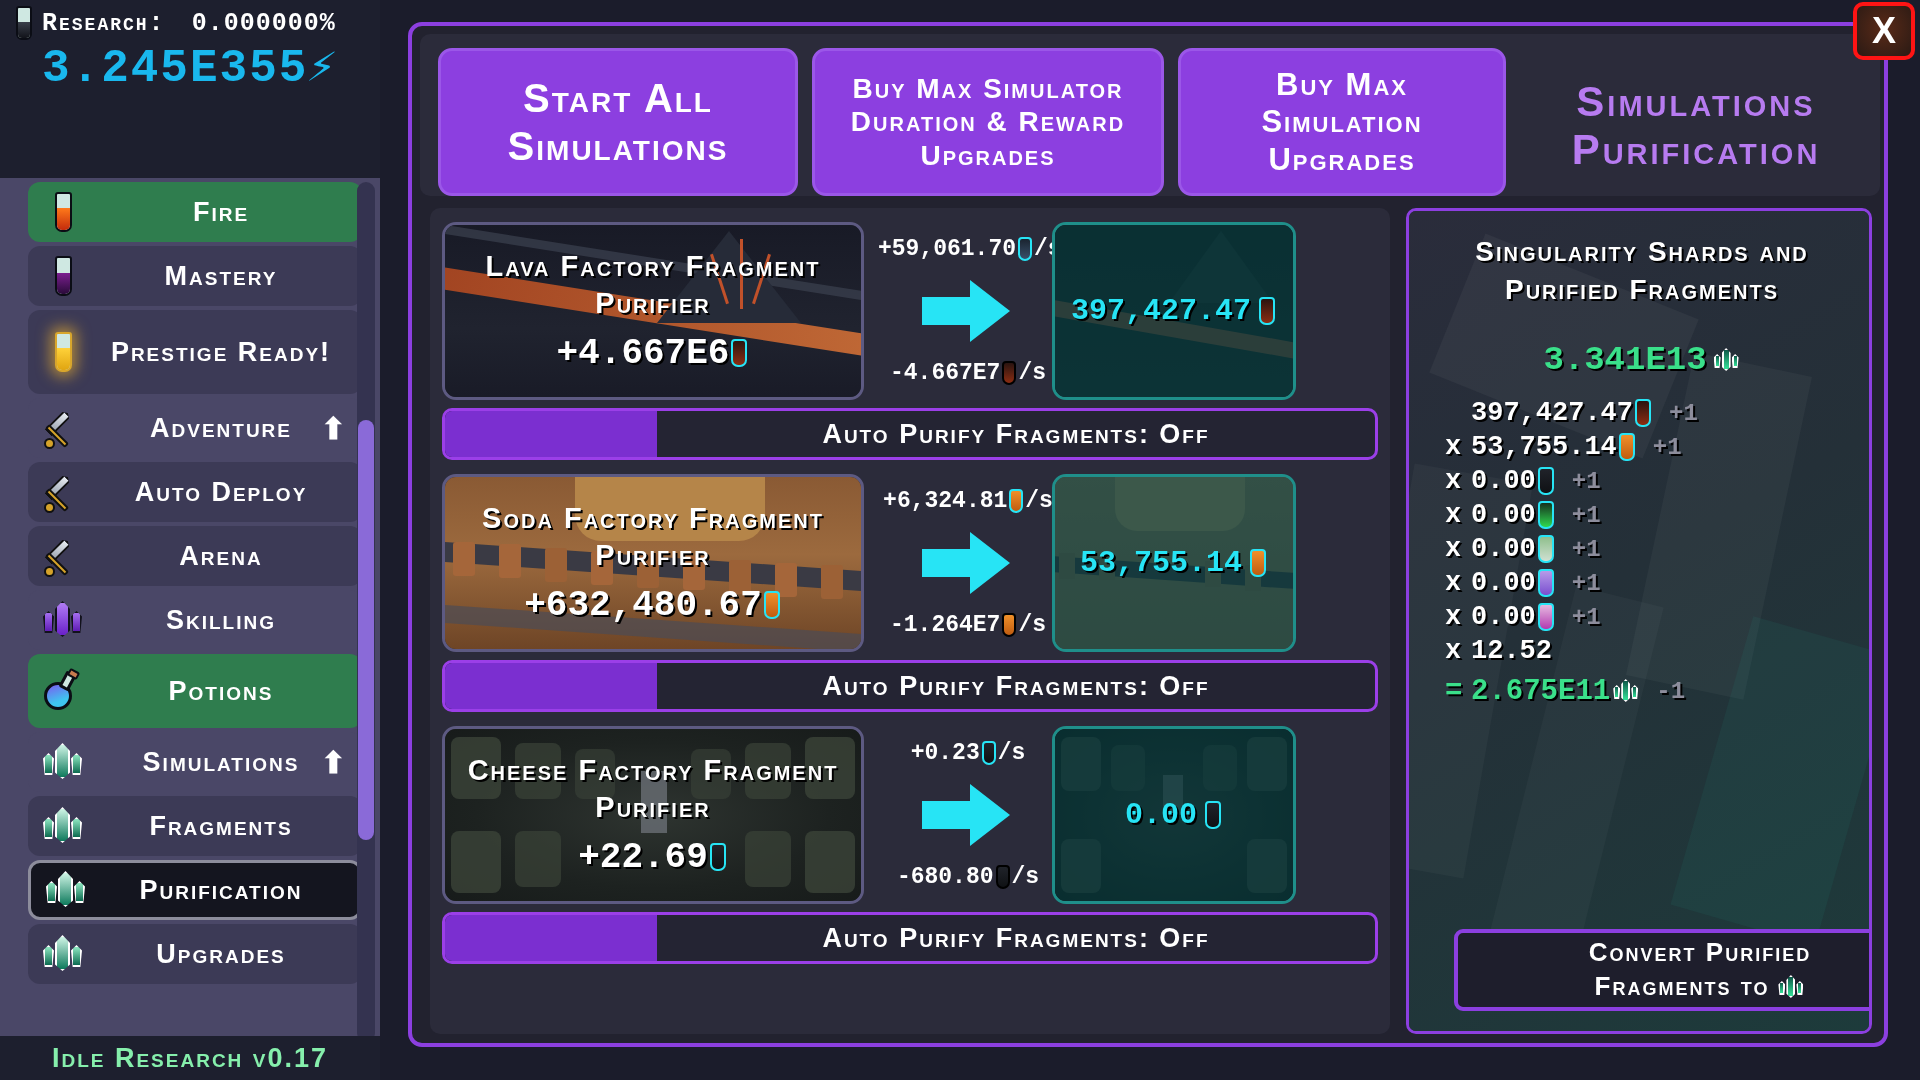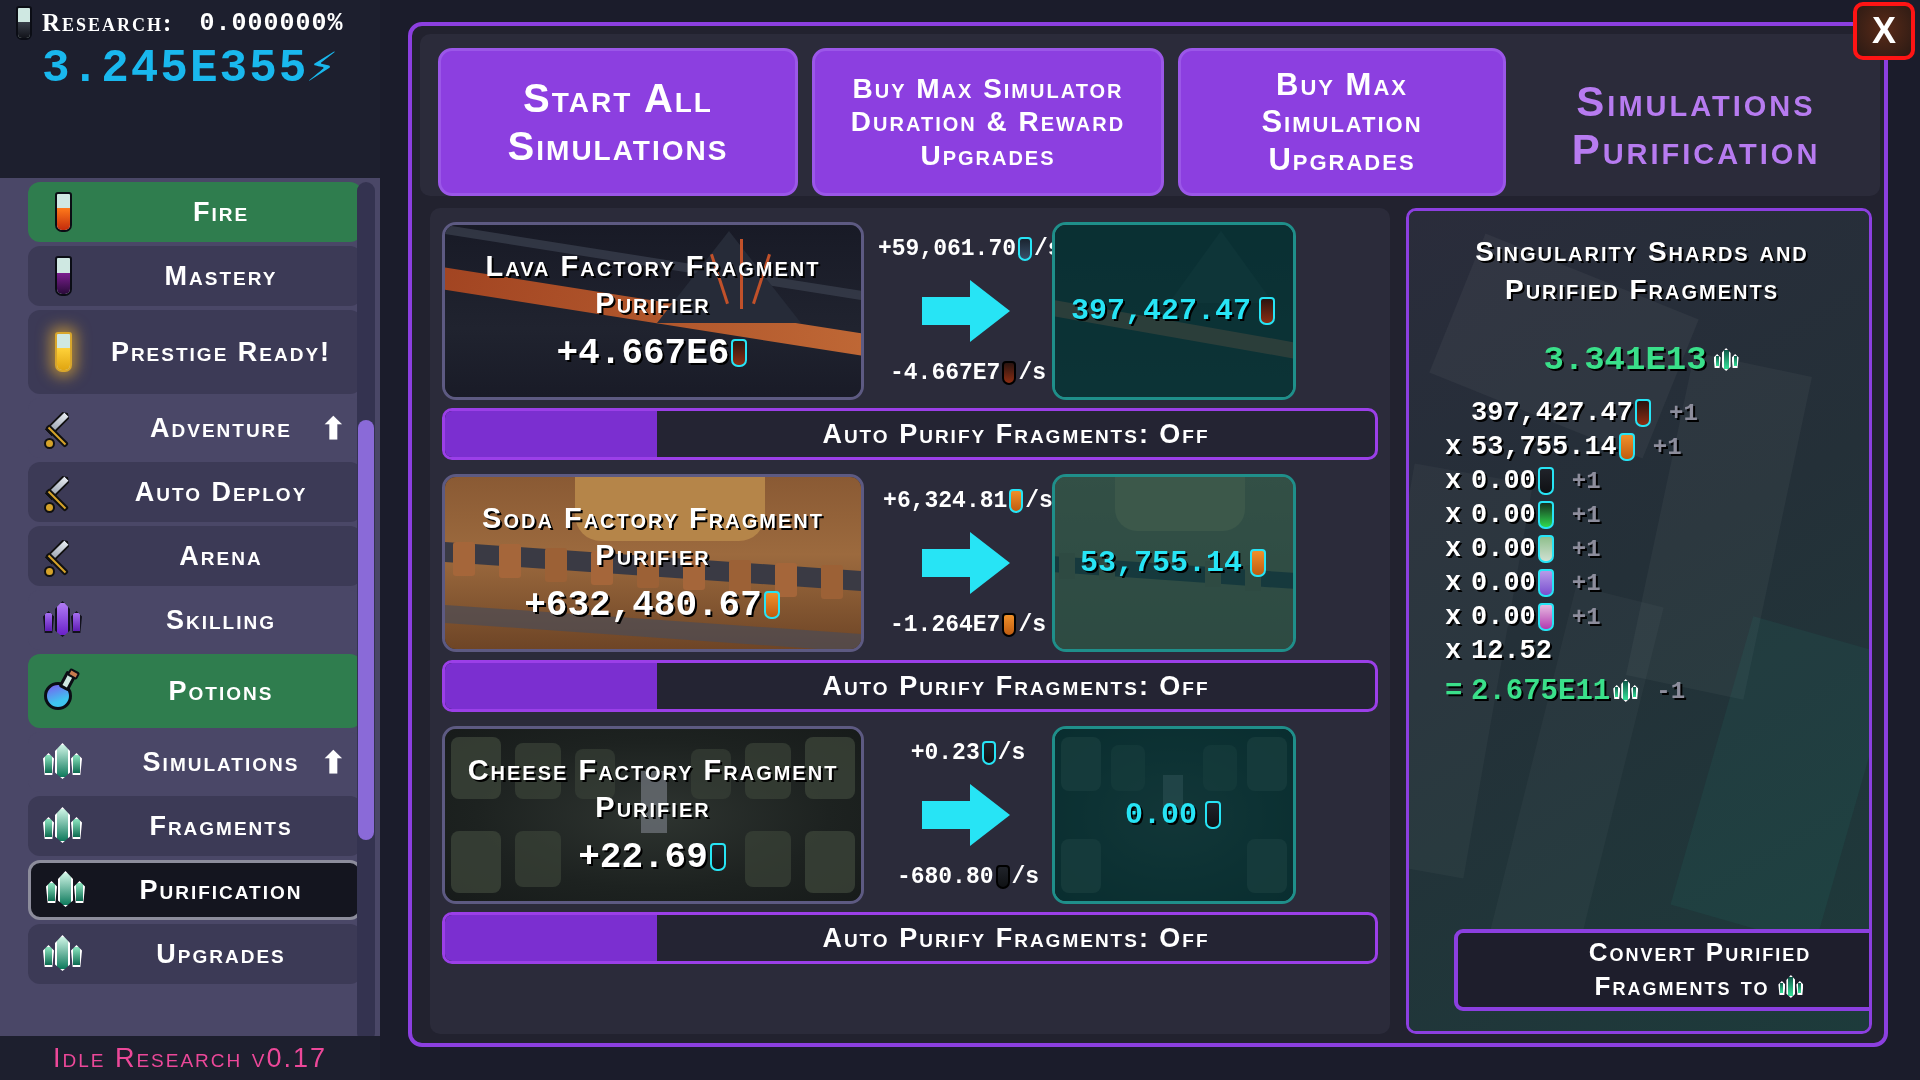--- a/index.html
+++ b/index.html
@@ -25,21 +25,21 @@
   }
   .tube {
     width: 16px; height: 34px; border-radius: 3px 3px 6px 6px;
     border: 2px solid #0b0d15; position: relative; overflow: hidden;
     background: #cfe8e2;
   }
   .tube i { position: absolute; left: 0; right: 0; bottom: 0; display: block; }
   #research-label {
     color: #ffffff; font-size: 25px; letter-spacing: 2px;
     font-variant: small-caps; font-weight: bold;
-    font-family: Liberation Serif, serif;
+    font-family: Liberation Mono, monospace;
   }
   #research-pct {
     color: #ffffff; font-size: 25px; letter-spacing: 1px; font-weight: bold;
     font-family: "Liberation Mono", monospace; margin-left: 16px;
   }
   #energy-main {
     position: absolute; left: 10px; top: 38px; width: 360px; text-align: center;
     color: #19b8ee; font-size: 46px; font-weight: bold; letter-spacing: 2px;
     font-family: "Liberation Mono", monospace;
   }
@@ -117,21 +117,21 @@
   #scrollbar-track {
     position: absolute; right: 5px; top: 182px; width: 18px; height: 860px;
     background: #343350; border-radius: 9px;
   }
   #scrollbar-thumb {
     position: absolute; left: 1px; top: 238px; width: 16px; height: 420px;
     background: #8a6ad8; border-radius: 8px;
   }
   #version {
     position: absolute; left: 0; bottom: 0; width: 380px; height: 44px;
-    background: #1d1f2e; color: #ec4899; font-size: 27px; font-weight: normal;
+    background: #1d1f2e; color: #86efac; font-size: 27px; font-weight: bold;
     font-variant: small-caps; letter-spacing: 2px; display: flex;
     align-items: center; justify-content: center; z-index: 6;
   }
 
   
   #modal {
     position: absolute; left: 408px; top: 22px; width: 1480px; height: 1025px;
     background: #22222f; border: 4px solid #8c3fe0; border-radius: 14px;
   }
   #topbar {

